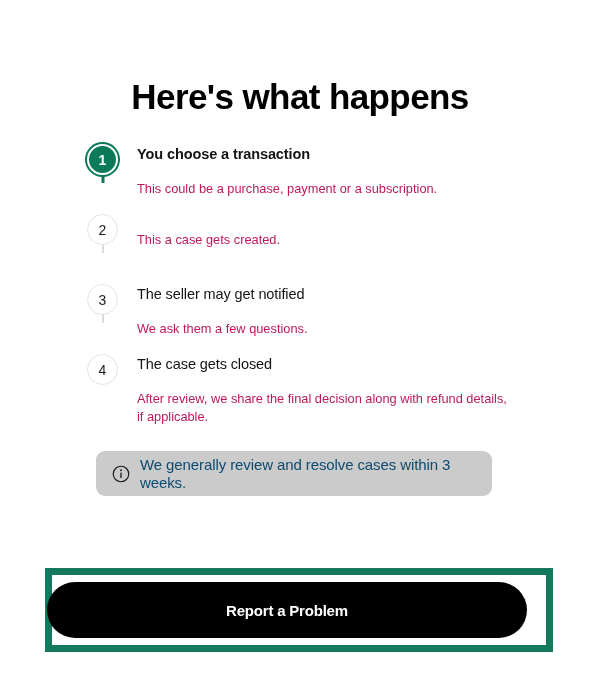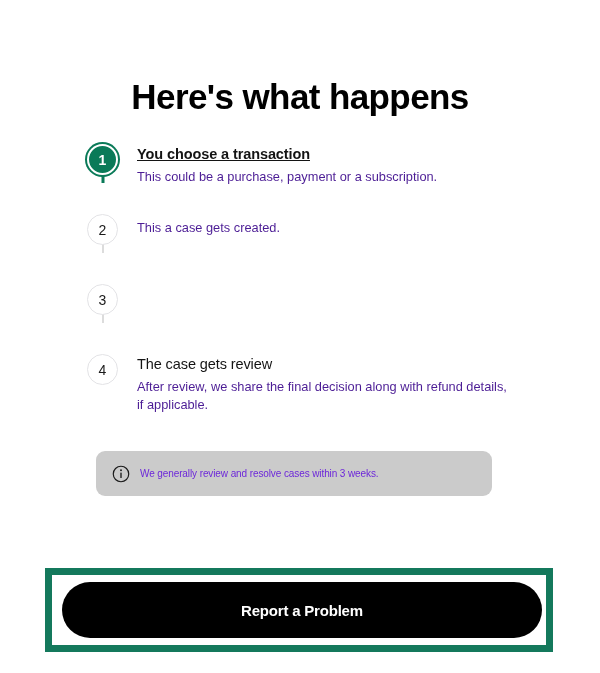--- a/index.html
+++ b/index.html
@@ -97,25 +97,25 @@
     padding-top: 1px;
     flex: 1 1 auto;
   }
   .step-title {
     font-size: 14.5px;
     font-weight: 400;
     color: #141414;
     line-height: 19px;
     letter-spacing: -0.1px;
   }
-  .step-title.bold { font-weight: 700; text-decoration: underline; }
+  .step-title.bold { font-weight: 700; }
   .step-desc {
-    margin-top: 4px;
+    margin-top: 16px;
     font-size: 12.8px;
-    color: #4c1d95;
+    color: #be185d;
     line-height: 18px;
     max-width: 372px;
   }
 
   
   .info-banner {
     position: absolute;
     top: 451px;
     left: 96px;
     width: 396px;
@@ -128,40 +128,40 @@
     padding: 0 16px;
   }
   .info-icon {
     flex: 0 0 auto;
     width: 18px;
     height: 18px;
     margin-right: 10px;
     display: block;
   }
   .info-text {
-    font-size: 10px;
-    color: #6d28d9;
+    font-size: 15px;
+    color: #0c4a6e;
     line-height: 18px;
     letter-spacing: -0.1px;
   }
 
   
   .cta-focus {
     position: absolute;
     left: 45px;
     top: 568px;
     width: 508px;
     height: 84px;
     box-sizing: border-box;
     border: 7px solid #14795c;
     background: #ffffff;
   }
   .cta-button {
     position: absolute;
-    left: 62px;
+    left: 47px;
     top: 582px;
     width: 480px;
     height: 56px;
     border: none;
     border-radius: 28px;
     background: #000000;
     color: #ffffff;
     font-family: "Liberation Sans", sans-serif;
     font-size: 15px;
     font-weight: 700;
@@ -196,29 +196,33 @@
     <div class="step-body">
       <div class="step-desc">This a case gets created.</div>
     </div>
   </div>
 
   <div class="step">
     <div class="marker">
       <div class="connector"></div>
       <div class="circle">3</div>
     </div>
+    <div class="step-body">
+      <div class="step-title">The seller may get notified</div>
+      <div class="step-desc">We ask them a few questions.</div>
+    </div>
   </div>
 
   <div class="step">
     <div class="marker">
 
       <div class="circle">4</div>
     </div>
     <div class="step-body">
-      <div class="step-title">The case gets review</div>
+      <div class="step-title">The case gets closed</div>
       <div class="step-desc">After review, we share the final decision along with refund details, if applicable.</div>
     </div>
   </div>
 
 </div>
 
 <div class="info-banner">
   <svg class="info-icon" viewBox="0 0 20 20">
     <circle cx="10" cy="10" r="8.6" fill="none" stroke="#1a1a1a" stroke-width="1.3"></circle>
     <circle cx="10" cy="5.9" r="1.05" fill="#1a1a1a"></circle>

